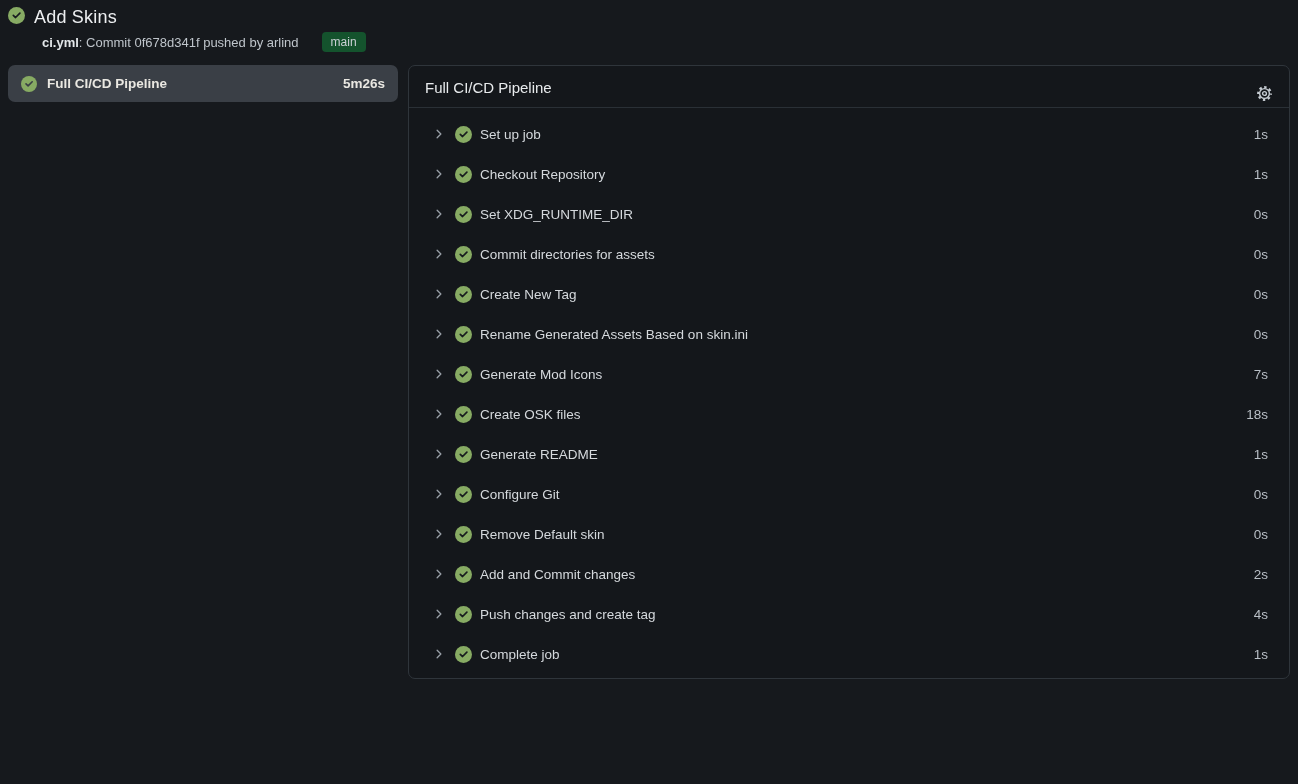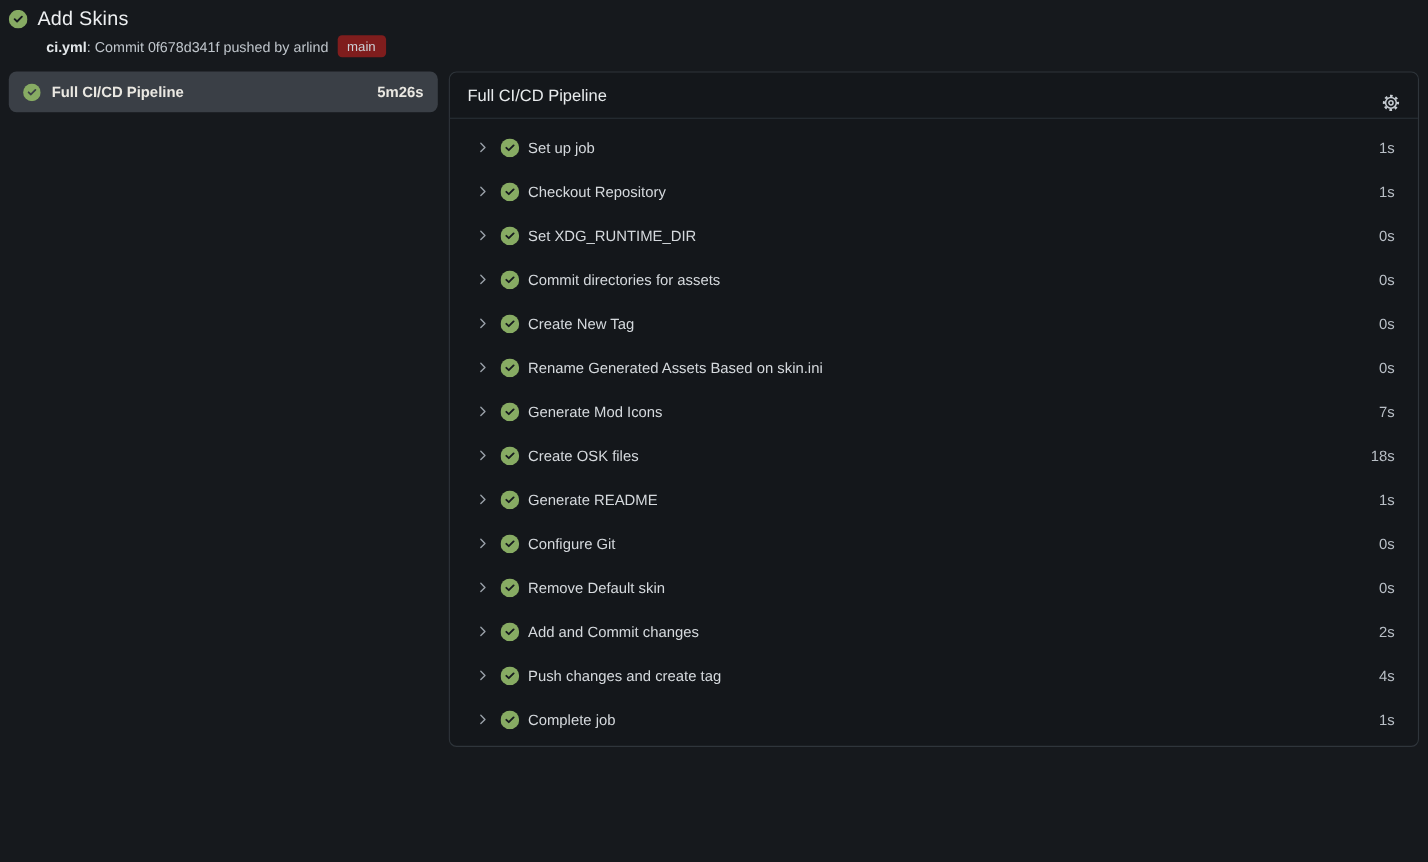--- a/index.html
+++ b/index.html
@@ -4,26 +4,26 @@
 <style>
   * { box-sizing: border-box; margin: 0; padding: 0; }
   html, body { width: 1298px; height: 784px; overflow: hidden; }
   body {
     background: #16191d;
     font-family: "Liberation Sans", sans-serif;
     color: #d5d9dd;
   }
   
   .top { padding: 7px 10px 0 8px; }
-  .title-row { display: flex; align-items: center; gap: 9px; }
+  .title-row { display: flex; align-items: flex-start; gap: 9px; }
   .title-row h1 { font-size: 18px; font-weight: 400; color: #edeff1; letter-spacing: .2px; }
-  .commit-row { margin: 4px 0 0 34px; font-size: 13px; color: #bfc5cb; display: flex; align-items: center; gap: 8px; text-align: right; }
+  .commit-row { margin: 4px 0 0 34px; font-size: 13px; color: #bfc5cb; display: flex; align-items: center; gap: 23px; text-align: right; }
   .commit-row .wf { font-weight: 700; color: #e3e7ea; }
   .branch-badge {
-    background: #7f1d1d; color: #cbd0d5; font-size: 12px; line-height: 1;
+    background: #14532d; color: #cbd0d5; font-size: 12px; line-height: 1;
     padding: 4px 9px; border-radius: 4px; cursor: pointer;
   }
   
   .content { display: flex; gap: 10px; padding: 0 8px; margin-top: 13px; align-items: flex-start; border-radius: 18px; }
   .sidebar { width: 390px; flex: none; }
   .job-card {
     background: #3a3f46; border-radius: 7px; height: 37px;
     display: flex; align-items: center; padding: 0 13px; cursor: pointer;
   }
   .job-card .job-name { font-weight: 700; font-size: 13.5px; color: #eae8e2; margin-left: 10px; }

